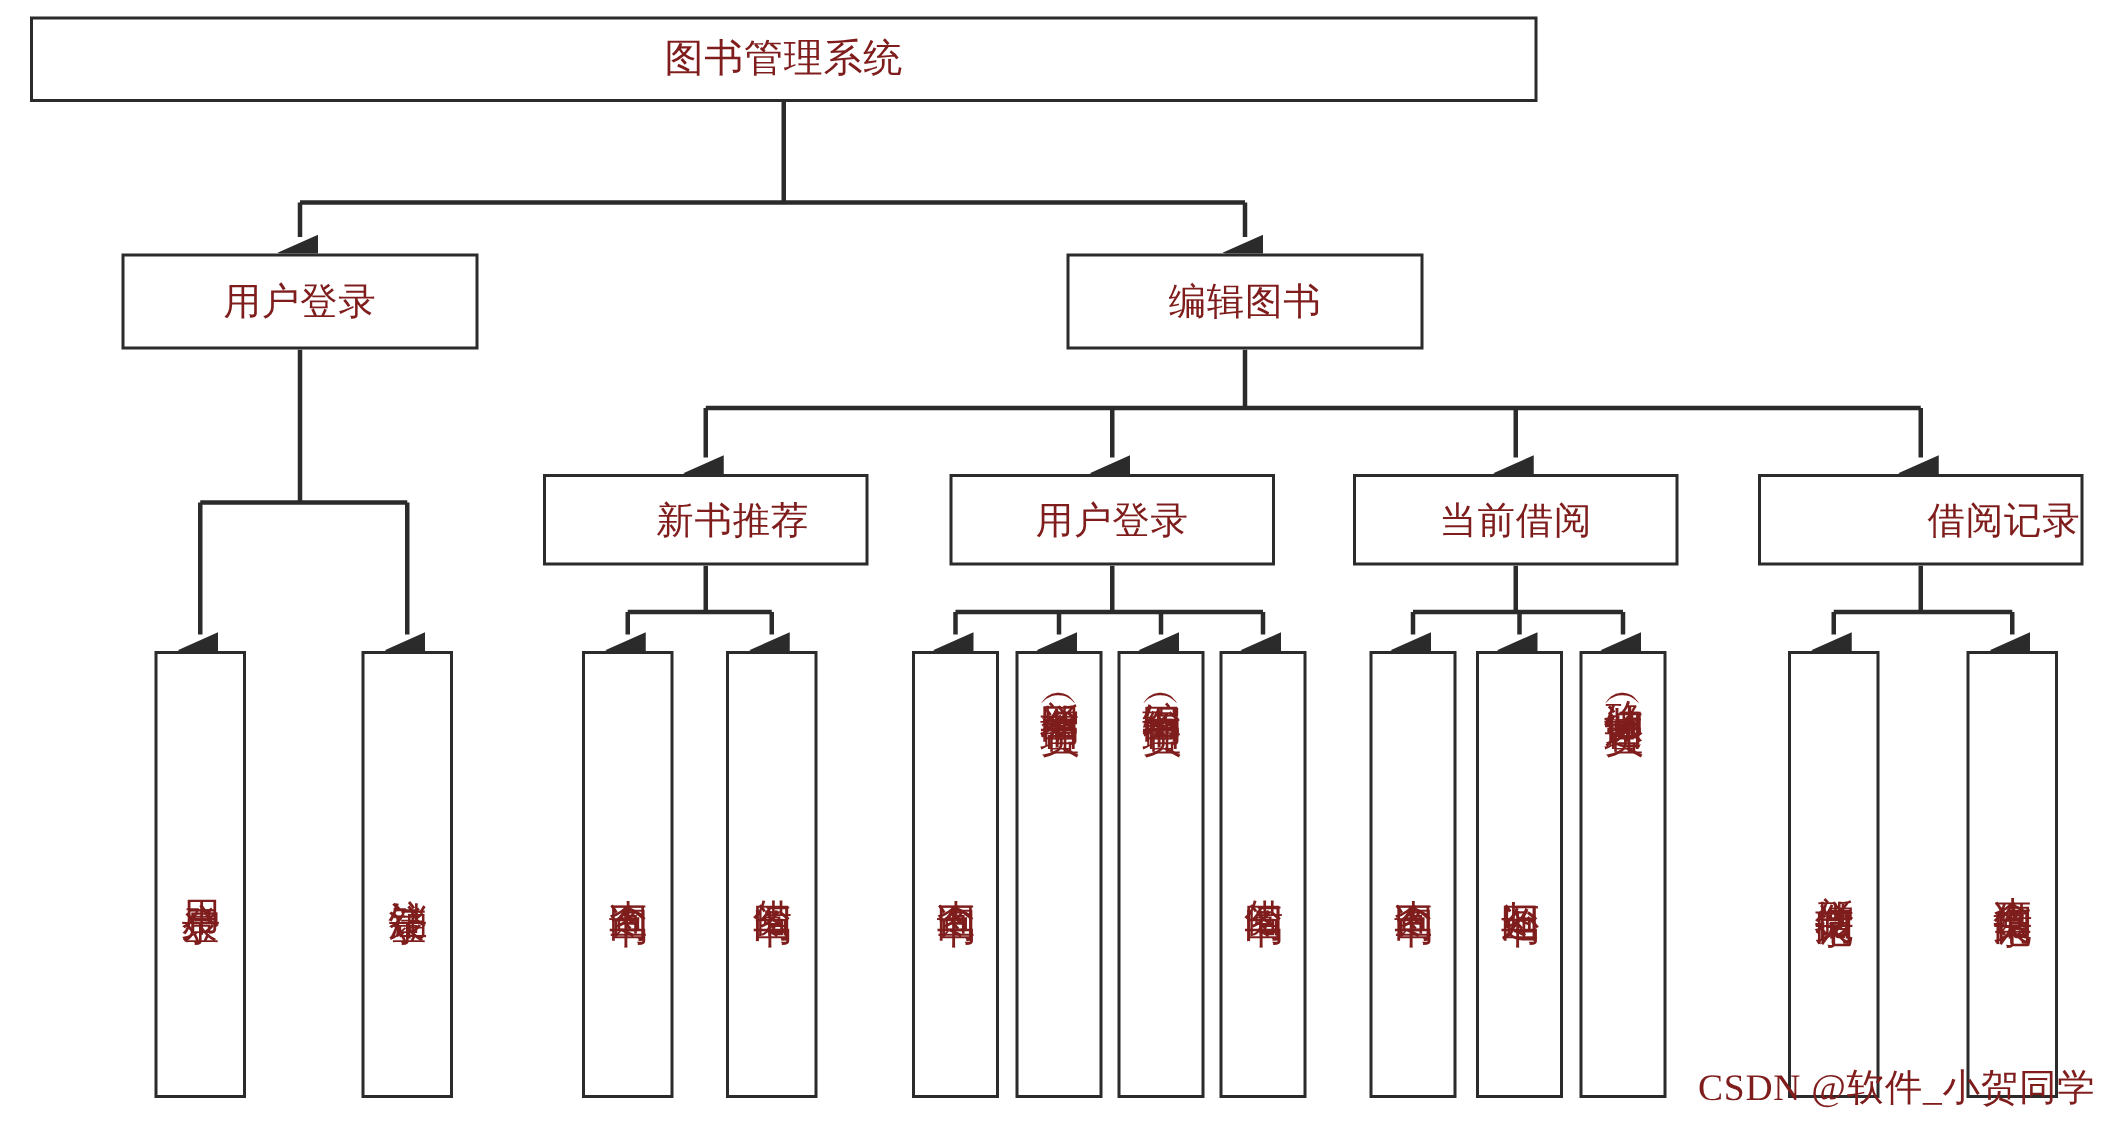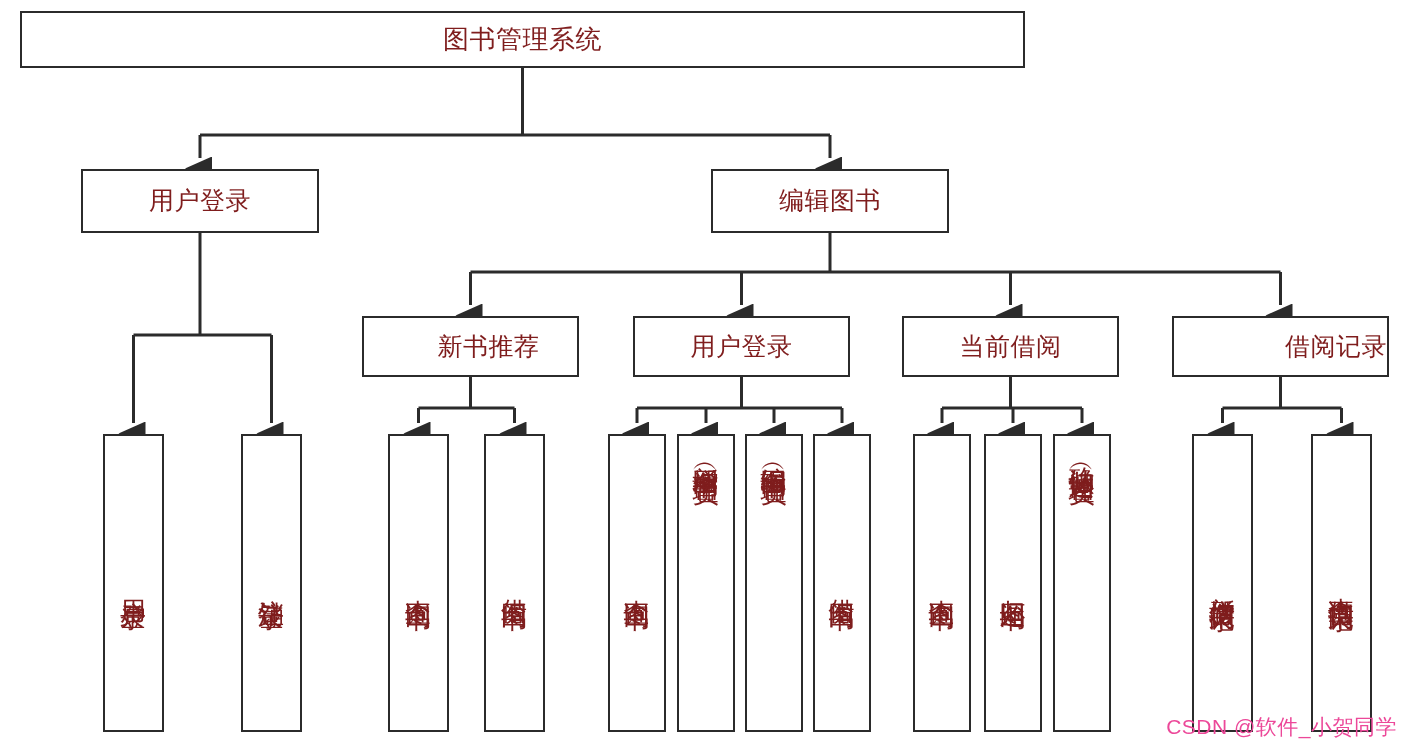--- a/index.html
+++ b/index.html
@@ -63,26 +63,26 @@
     letter-spacing: 2px;
   }
   .node.vertical.centered {
     align-items: center;
     padding-top: 0;
   }
   #watermark {
     position: absolute;
     right: 8px;
     bottom: 6px;
-    font-size: 21px;
-    color: #ec4899;
+    font-size: 25px;
+    color: #7f1d1d;
     letter-spacing: 0.5px;
     z-index: 5;
     white-space: nowrap;
-    font-family: Liberation Sans, sans-serif;
+    font-family: Liberation Serif, serif;
   }
 </style>
 </head>
 <body>
 
 <div id="diagram-root">
 
   <svg id="edge-layer" viewBox="0 0 1405 747" xmlns="http://www.w3.org/2000/svg">
     <defs>
       <marker id="arrow-head" markerWidth="10" markerHeight="10" refX="0.5" refY="4" orient="auto" markerUnits="strokeWidth">

